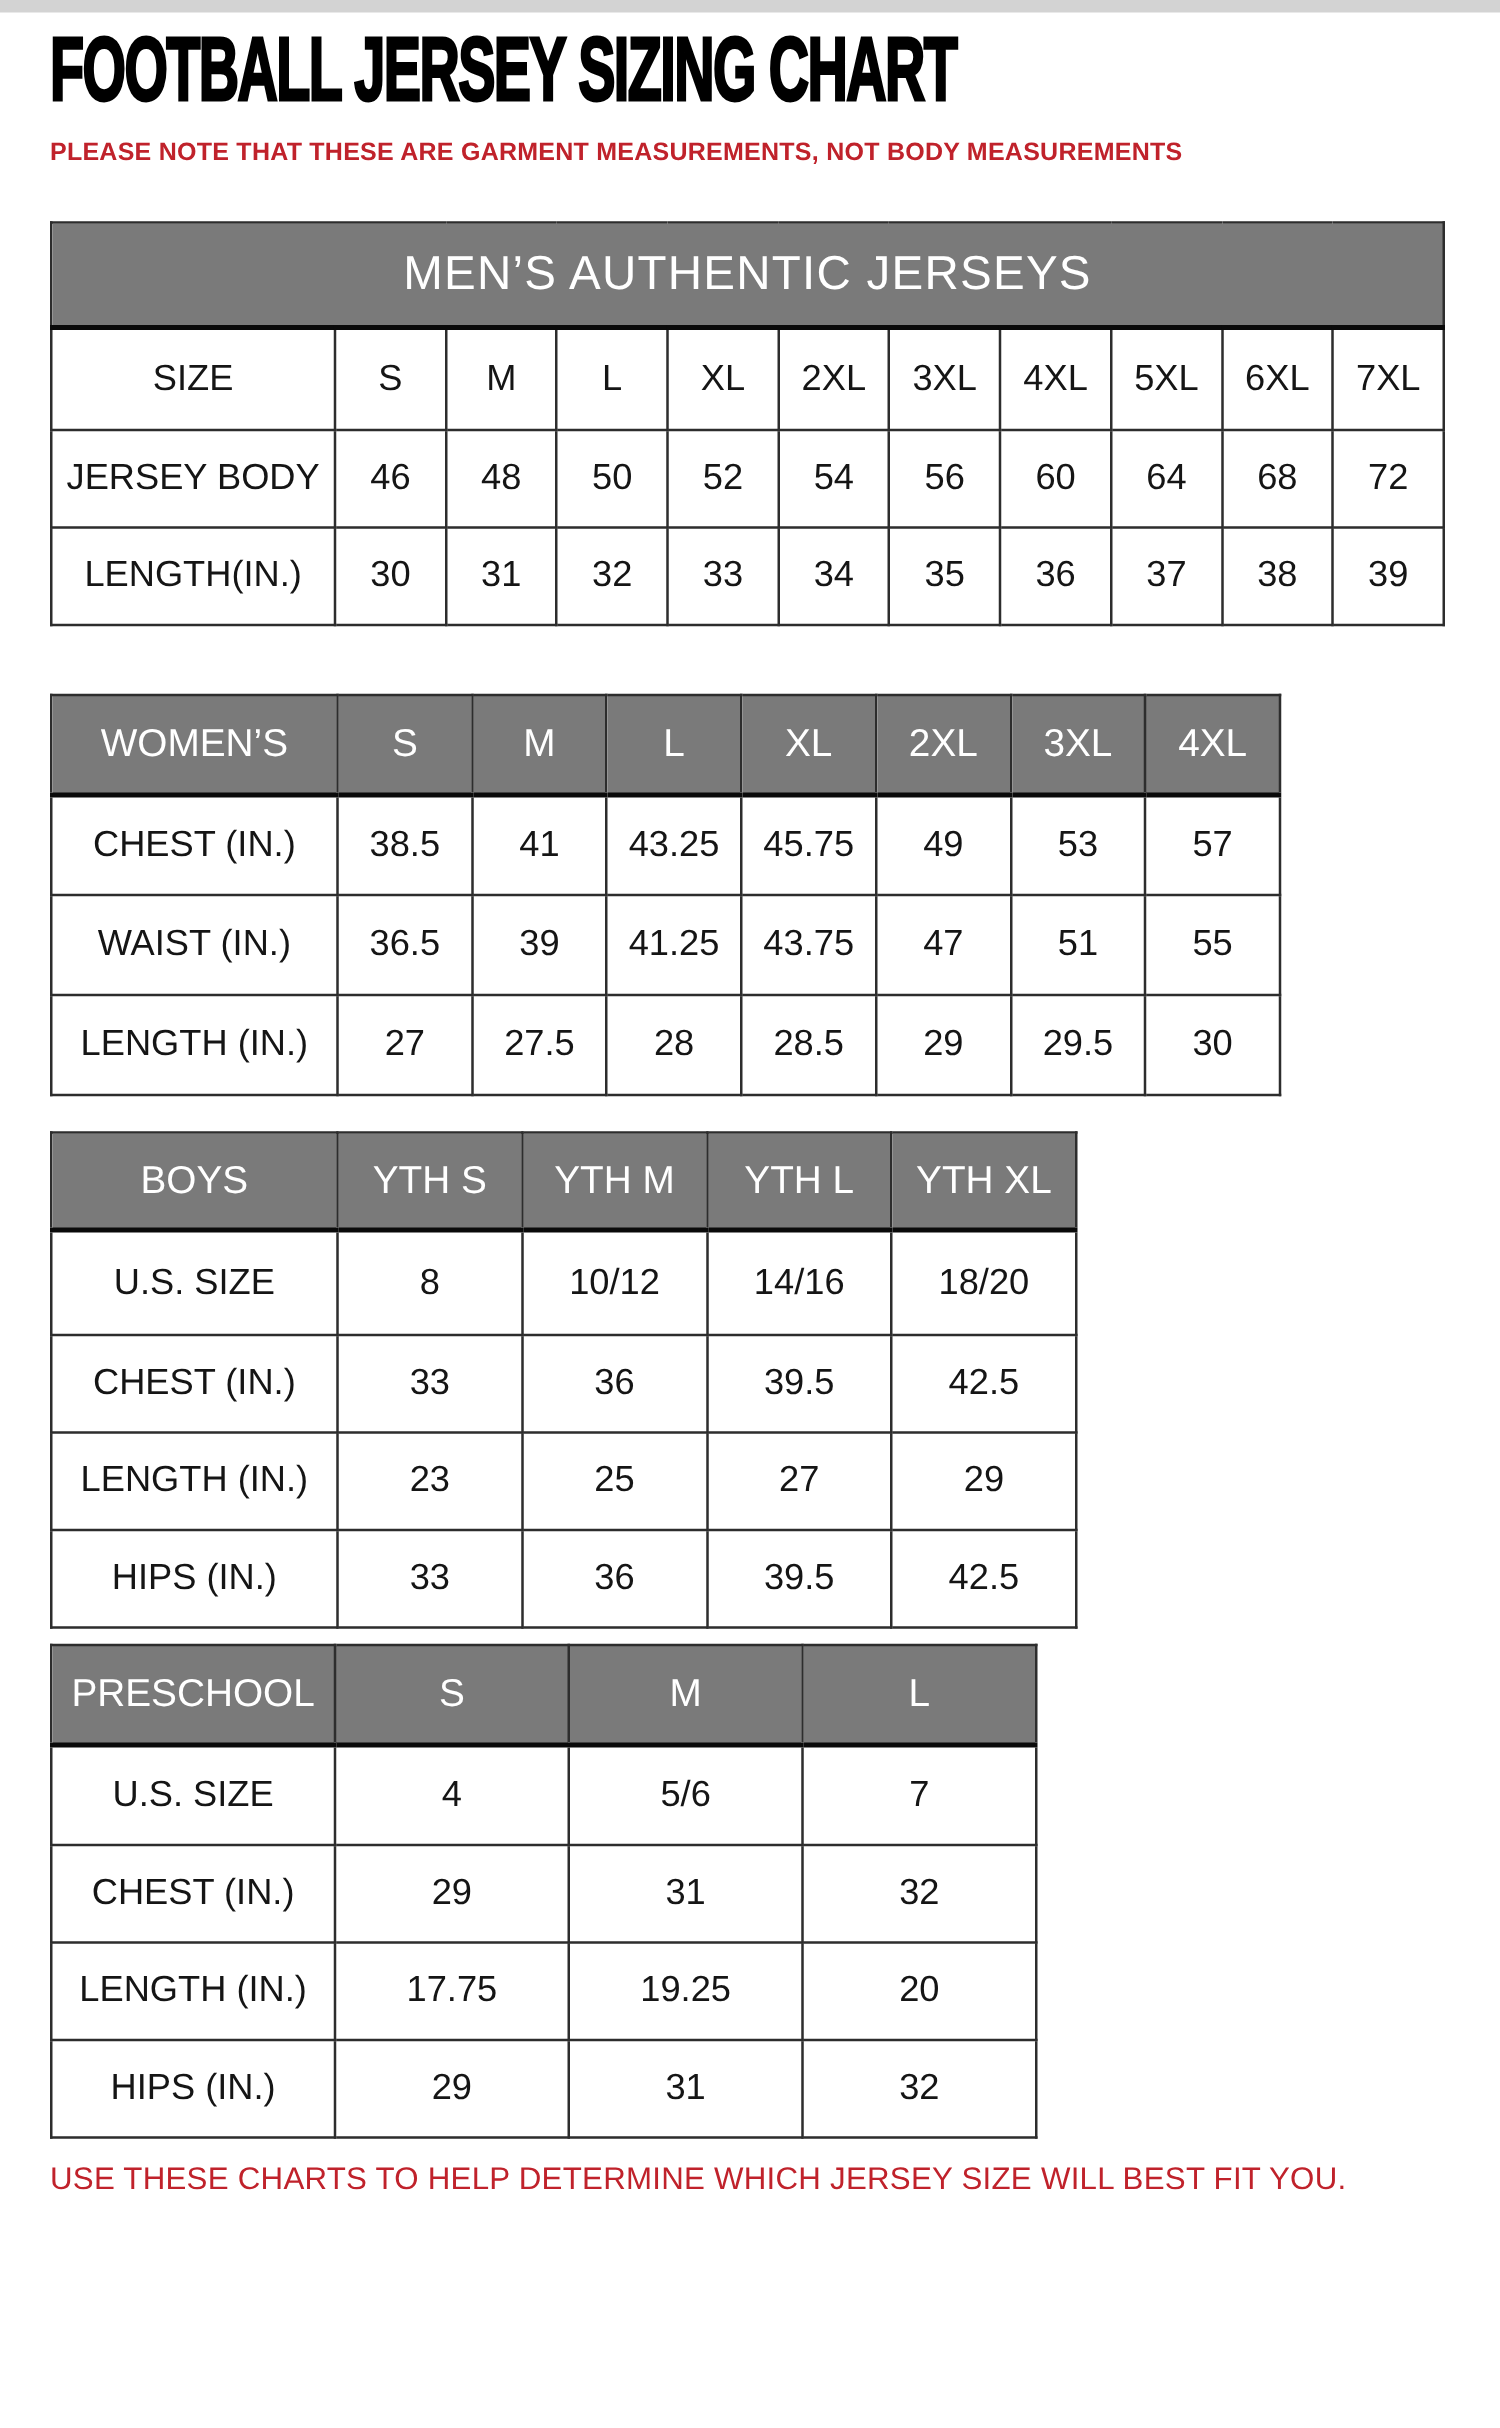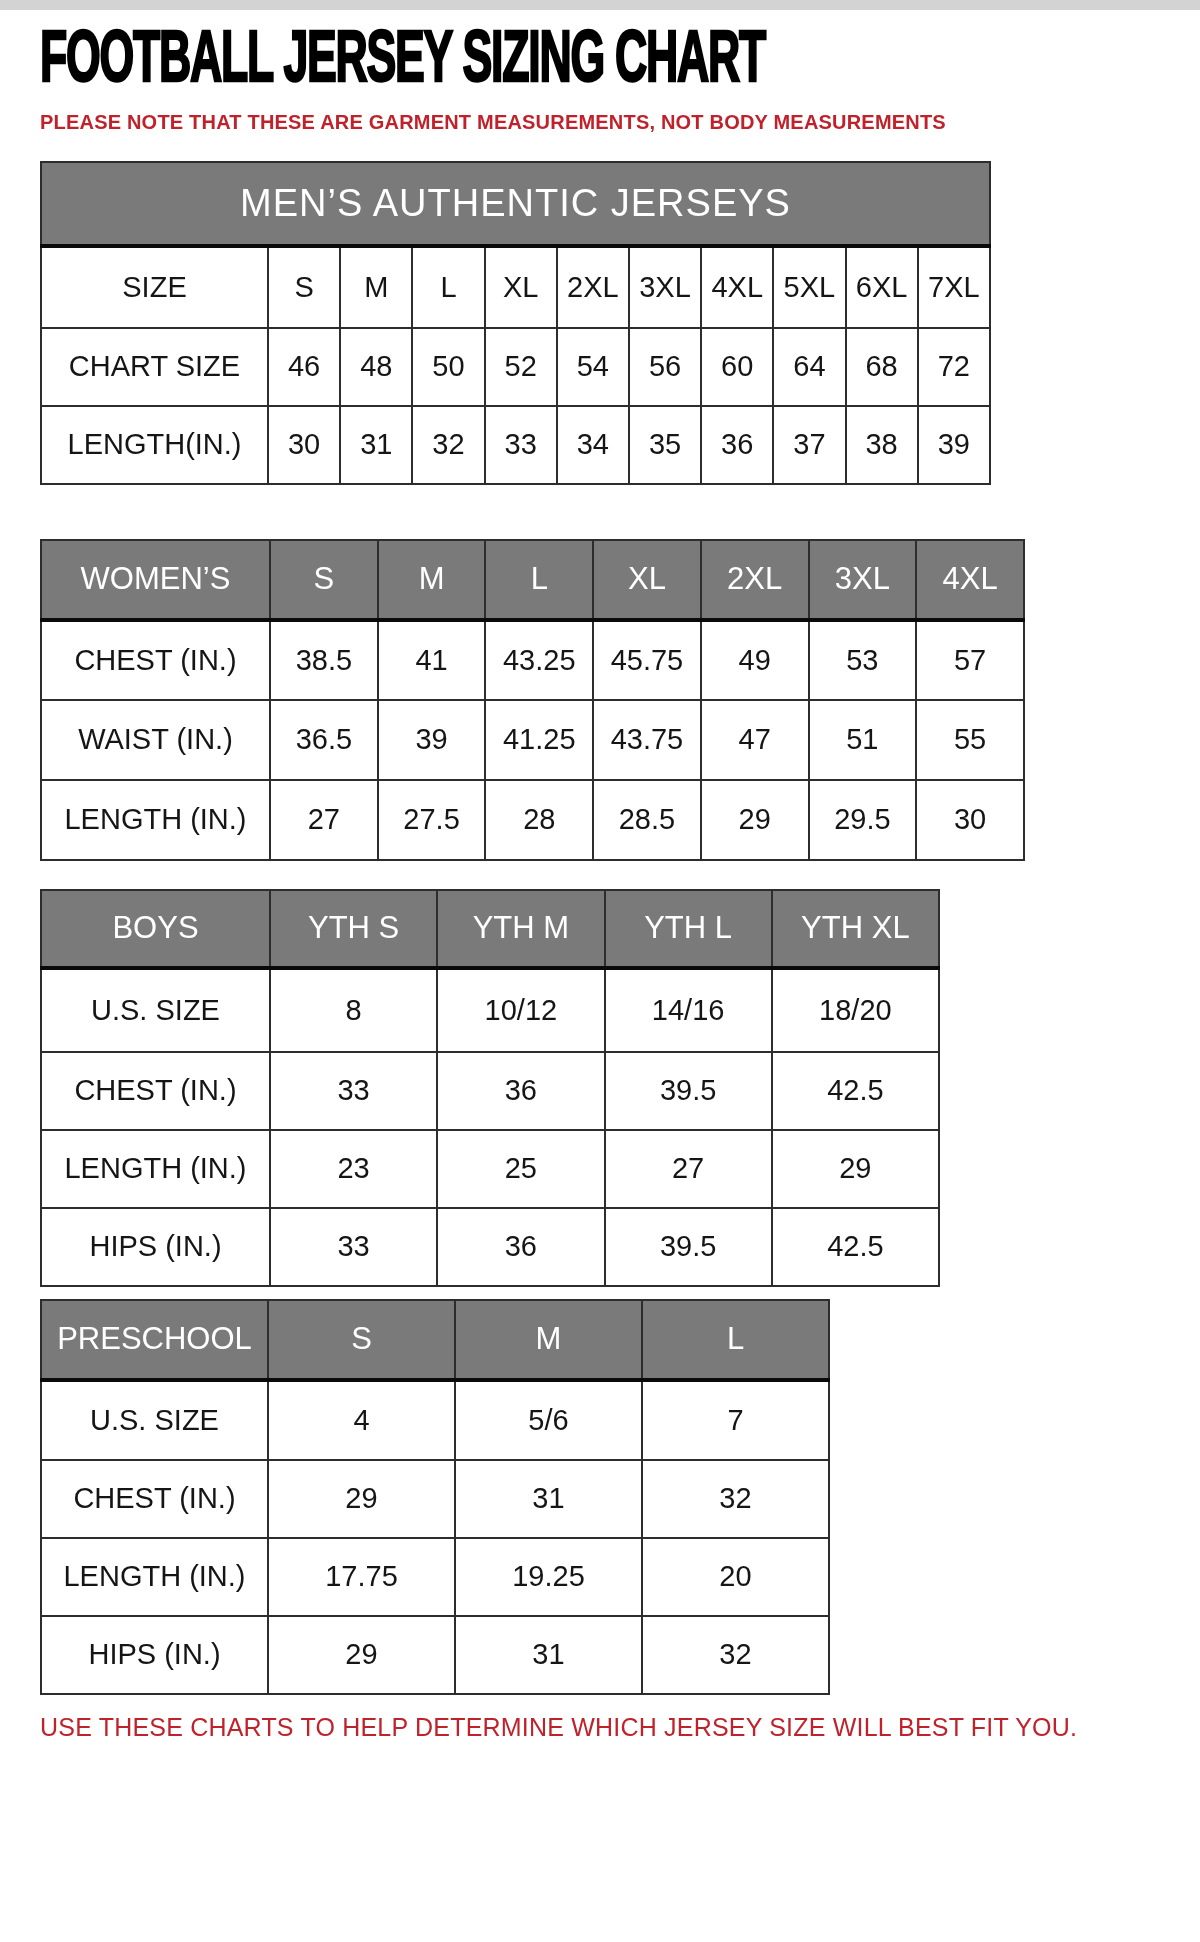--- a/index.html
+++ b/index.html
@@ -37,34 +37,34 @@
     font-size: 29px; font-weight: 400; color: var(--ink, #151515);
     overflow: hidden;
   }
   table.size-table thead th {
     background: var(--gray, #7a7a7a); color: #ffffff;
     border-bottom: 4px solid #0a0a0a;
     font-size: 31px; font-weight: 400;
   }
 
   
-  .mens { width: 951px; margin-top: 26px; }
+  .mens { width: 1116px; margin-top: 42px; }
   .mens thead tr { height: 84px; }
   .mens thead th.band { font-size: 38px; letter-spacing: 1px; }
   .mens tbody tr { height: 78px; }
   .mens tbody tr.tall { height: 82px; }
 
   
   .womens { width: 985px; margin-top: 54px; }
   .womens thead tr { height: 80px; }
   .womens tbody tr { height: 80px; }
   .womens tbody tr.tall { height: 84px; }
 
   
-  .boys { width: 900px; margin-top: 28px; }
+  .boys { width: 822px; margin-top: 28px; }
   .boys thead tr { height: 78px; }
   .boys tbody tr { height: 78px; }
   .boys tbody tr.tall { height: 84px; }
 
   
   .preschool { width: 790px; margin-top: 12px; }
   .preschool thead tr { height: 80px; }
   .preschool tbody tr { height: 78px; }
   .preschool tbody tr.tall { height: 80px; }
 
@@ -112,21 +112,21 @@
         <td>L</td>
         <td>XL</td>
         <td>2XL</td>
         <td>3XL</td>
         <td>4XL</td>
         <td>5XL</td>
         <td>6XL</td>
         <td>7XL</td>
       </tr>
       <tr>
-        <td>CHART SIZE</td>
+        <td>JERSEY BODY</td>
         <td>46</td>
         <td>48</td>
         <td>50</td>
         <td>52</td>
         <td>54</td>
         <td>56</td>
         <td>60</td>
         <td>64</td>
         <td>68</td>
         <td>72</td>

